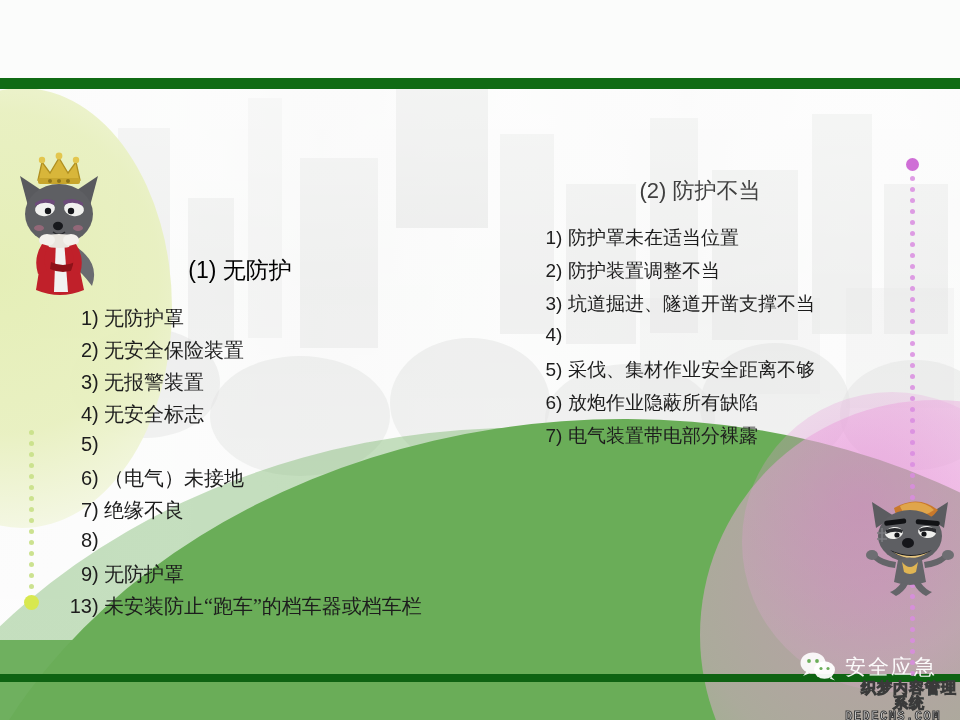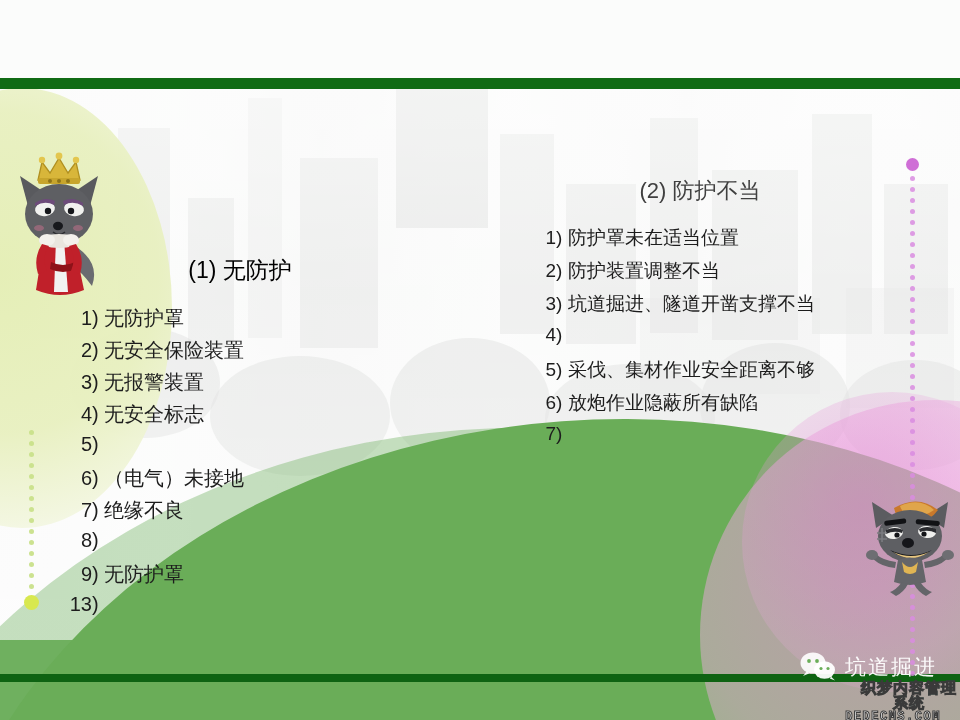--- a/index.html
+++ b/index.html
@@ -351,20 +351,21 @@
         <span class="par">)</span>
       </div>
       <div class="row">
         <span class="num">9</span>
         <span class="par">)</span>
         <span class="txt">无防护罩</span>
       </div>
       <div class="row">
         <span class="num">13</span>
         <span class="par">)</span>
+        <span class="txt">未安装防止“跑车”的档车器或档车栏</span>
       </div>
     </div>
   <div class="list list-right" id="rightList">
       <div class="row">
         <span class="num">1</span>
         <span class="par">)</span>
         <span class="txt">防护罩未在适当位置</span>
       </div>
       <div class="row">
         <span class="num">2</span>
@@ -386,34 +387,35 @@
         <span class="txt">采伐、集材作业安全距离不够</span>
       </div>
       <div class="row">
         <span class="num">6</span>
         <span class="par">)</span>
         <span class="txt">放炮作业隐蔽所有缺陷</span>
       </div>
       <div class="row">
         <span class="num">7</span>
         <span class="par">)</span>
+        <span class="txt">电气装置带电部分裸露</span>
       </div>
     </div>
 
   <div class="wechat">
     <svg width="36" height="30" viewBox="0 0 36 30">
       <ellipse cx="13" cy="11" rx="12.5" ry="10.5" fill="#ffffff" opacity=".9"></ellipse>
       <path d="M7 19 l-4 5 l6 -2.6 Z" fill="#ffffff" opacity=".9"></path>
       <circle cx="9" cy="9" r="1.9" fill="#6aad58"></circle>
       <circle cx="17" cy="9" r="1.9" fill="#6aad58"></circle>
       <ellipse cx="24.5" cy="18" rx="10.5" ry="8.8" fill="#ffffff" opacity=".95"></ellipse>
       <path d="M31 24.5 l4 4 l-5.2 -2 Z" fill="#ffffff" opacity=".95"></path>
       <circle cx="21" cy="16.5" r="1.6" fill="#6aad58"></circle>
       <circle cx="28" cy="16.5" r="1.6" fill="#6aad58"></circle>
     </svg>
-    <span class="wx-txt">坑道掘进</span>
+    <span class="wx-txt">安全应急</span>
   </div>
   <div class="dede">
     <div class="l1">织梦内容管理系统</div>
     <div class="l2">DEDECMS.COM</div>
   </div>
 
 </div>
 
 </body></html>

